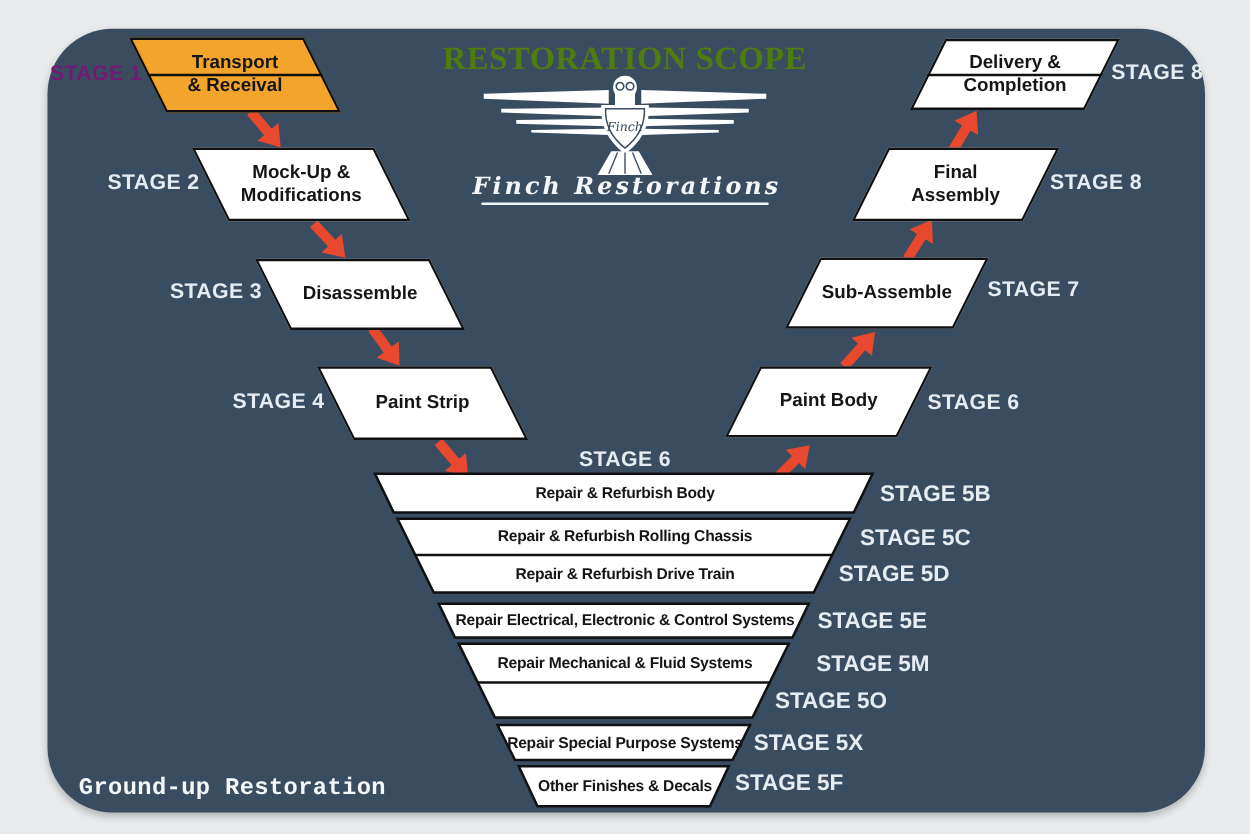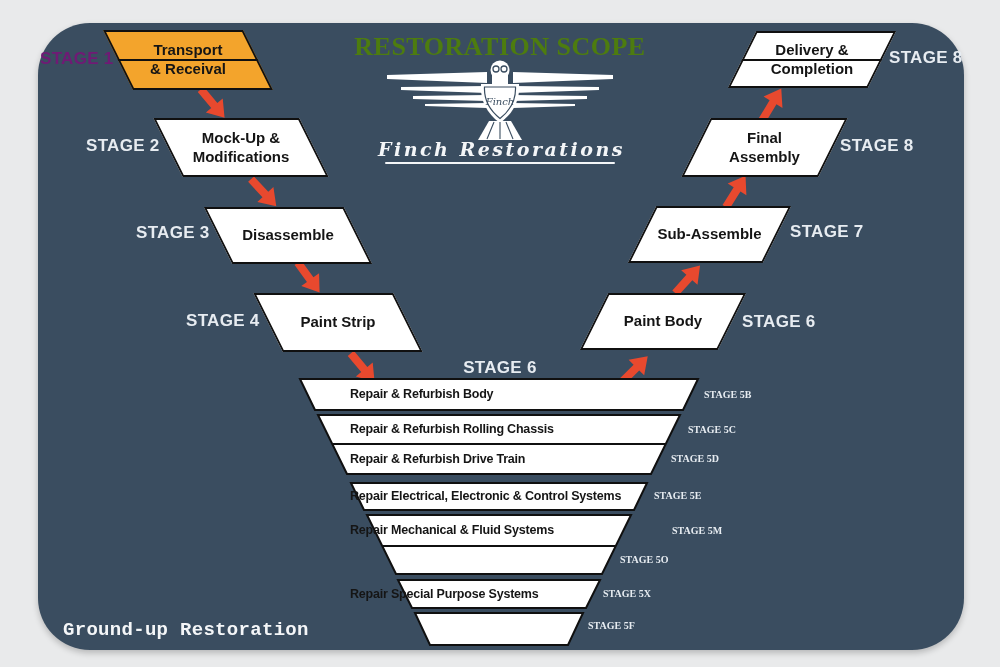--- a/index.html
+++ b/index.html
@@ -18,24 +18,24 @@
   .skL .content{transform:skewX(-26.5deg);}
   .skR .content{transform:skewX(26.5deg);}
   .box .divider{position:absolute;left:-2px;right:-2px;top:50%;margin-top:-1px;
         border-top:2px solid #101010;}
   
   .slabel{position:absolute;font-weight:bold;font-size:17px;line-height:18px;color:#e7ecf1;
         letter-spacing:.3px;white-space:nowrap;}
   .slabel.orange{color:#701a75;}
   .slabel.r{text-align:right;width:72px;}
   
-  .frow{position:absolute;left:350px;width:300px;text-align:left;font-weight:bold;
+  .frow{position:absolute;left:350px;width:300px;text-align:center;font-weight:bold;
         font-size:12.5px;line-height:16px;color:#151515;white-space:nowrap;letter-spacing:-0.2px;}
-  .flabel{position:absolute;font-weight:bold;font-size:10px;line-height:18px;color:#e7ecf1;
-        white-space:nowrap;font-family:Liberation Serif, serif;}
+  .flabel{position:absolute;font-weight:bold;font-size:18px;line-height:18px;color:#e7ecf1;
+        white-space:nowrap;}
   
   .arrow{position:absolute;width:38px;height:24px;overflow:visible;}
   
   .title{position:absolute;left:350px;width:300px;top:32px;text-align:center;
         font-family:"Liberation Serif",serif;font-weight:bold;font-size:26px;
         letter-spacing:.5px;color:#4d7c0f;white-space:nowrap;}
   .script{position:absolute;left:375px;width:250px;top:138px;text-align:right;
         font-family:"DejaVu Serif",serif;font-style:italic;font-weight:bold;font-size:19px;
         letter-spacing:2.5px;color:#f4f6f8;white-space:nowrap;}
   .script-line{position:absolute;left:385px;top:162px;width:230px;height:2px;
@@ -186,24 +186,25 @@
       <line x1="382" y1="546" x2="616" y2="546"></line>
     </g>
   </svg>
 
   <div class="frow" style="top:386px;">Repair &amp; Refurbish Body</div>
   <div class="frow" style="top:451px;">Repair &amp; Refurbish Drive Train</div>
   <div class="frow" style="top:421px;">Repair &amp; Refurbish Rolling Chassis</div>
   <div class="frow" style="top:488px;">Repair Electrical, Electronic &amp; Control Systems</div>
   <div class="frow" style="top:522px;">Repair Mechanical &amp; Fluid Systems</div>
   <div class="frow" style="top:586px;">Repair Special Purpose Systems</div>
+  <div class="frow" style="top:621px;">Other Finishes &amp; Decals</div>
 
   <div class="flabel" style="left:704px;top:386px;">STAGE 5B</div>
   <div class="flabel" style="left:688px;top:421px;">STAGE 5C</div>
   <div class="flabel" style="left:671px;top:450px;">STAGE 5D</div>
   <div class="flabel" style="left:654px;top:487px;">STAGE 5E</div>
-  <div class="flabel" style="left:672px;top:522px;">STAGE 5M</div>
+  <div class="flabel" style="left:653px;top:522px;">STAGE 5M</div>
   <div class="flabel" style="left:620px;top:551px;">STAGE 5O</div>
   <div class="flabel" style="left:603px;top:585px;">STAGE 5X</div>
   <div class="flabel" style="left:588px;top:617px;">STAGE 5F</div>
 
   <div class="footer">Ground-up Restoration</div>
 </div>
 
 </body></html>

